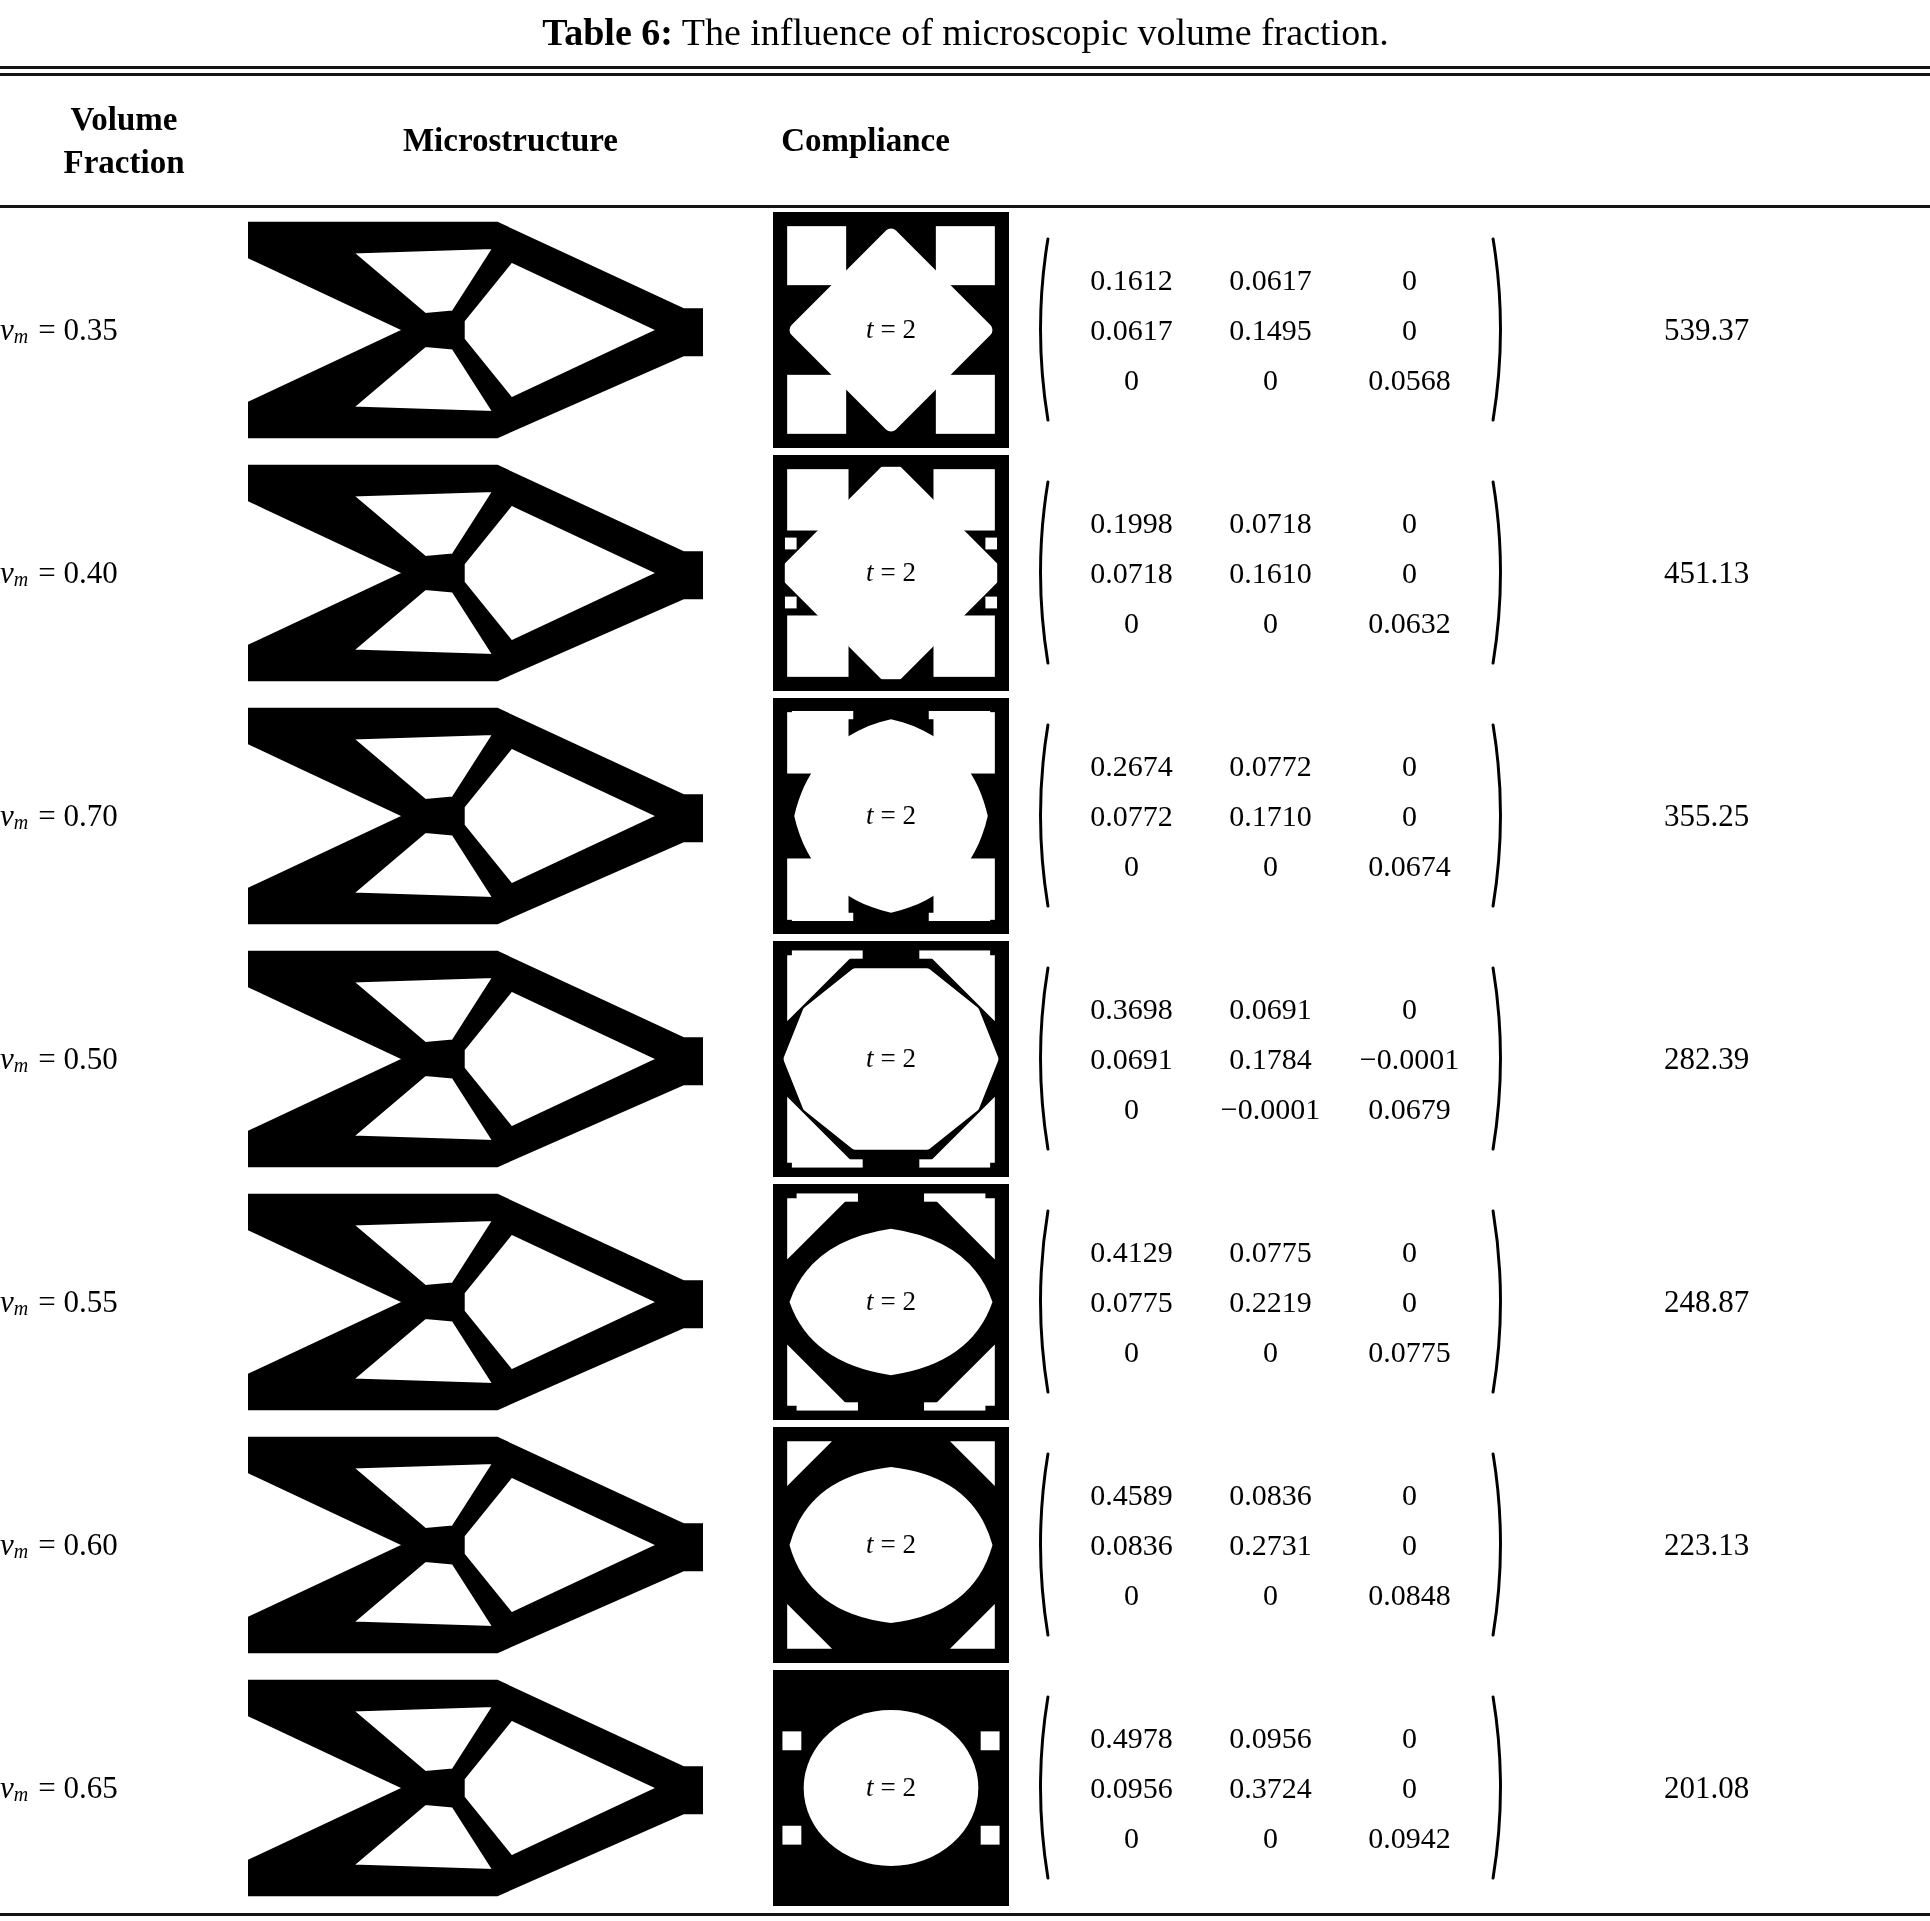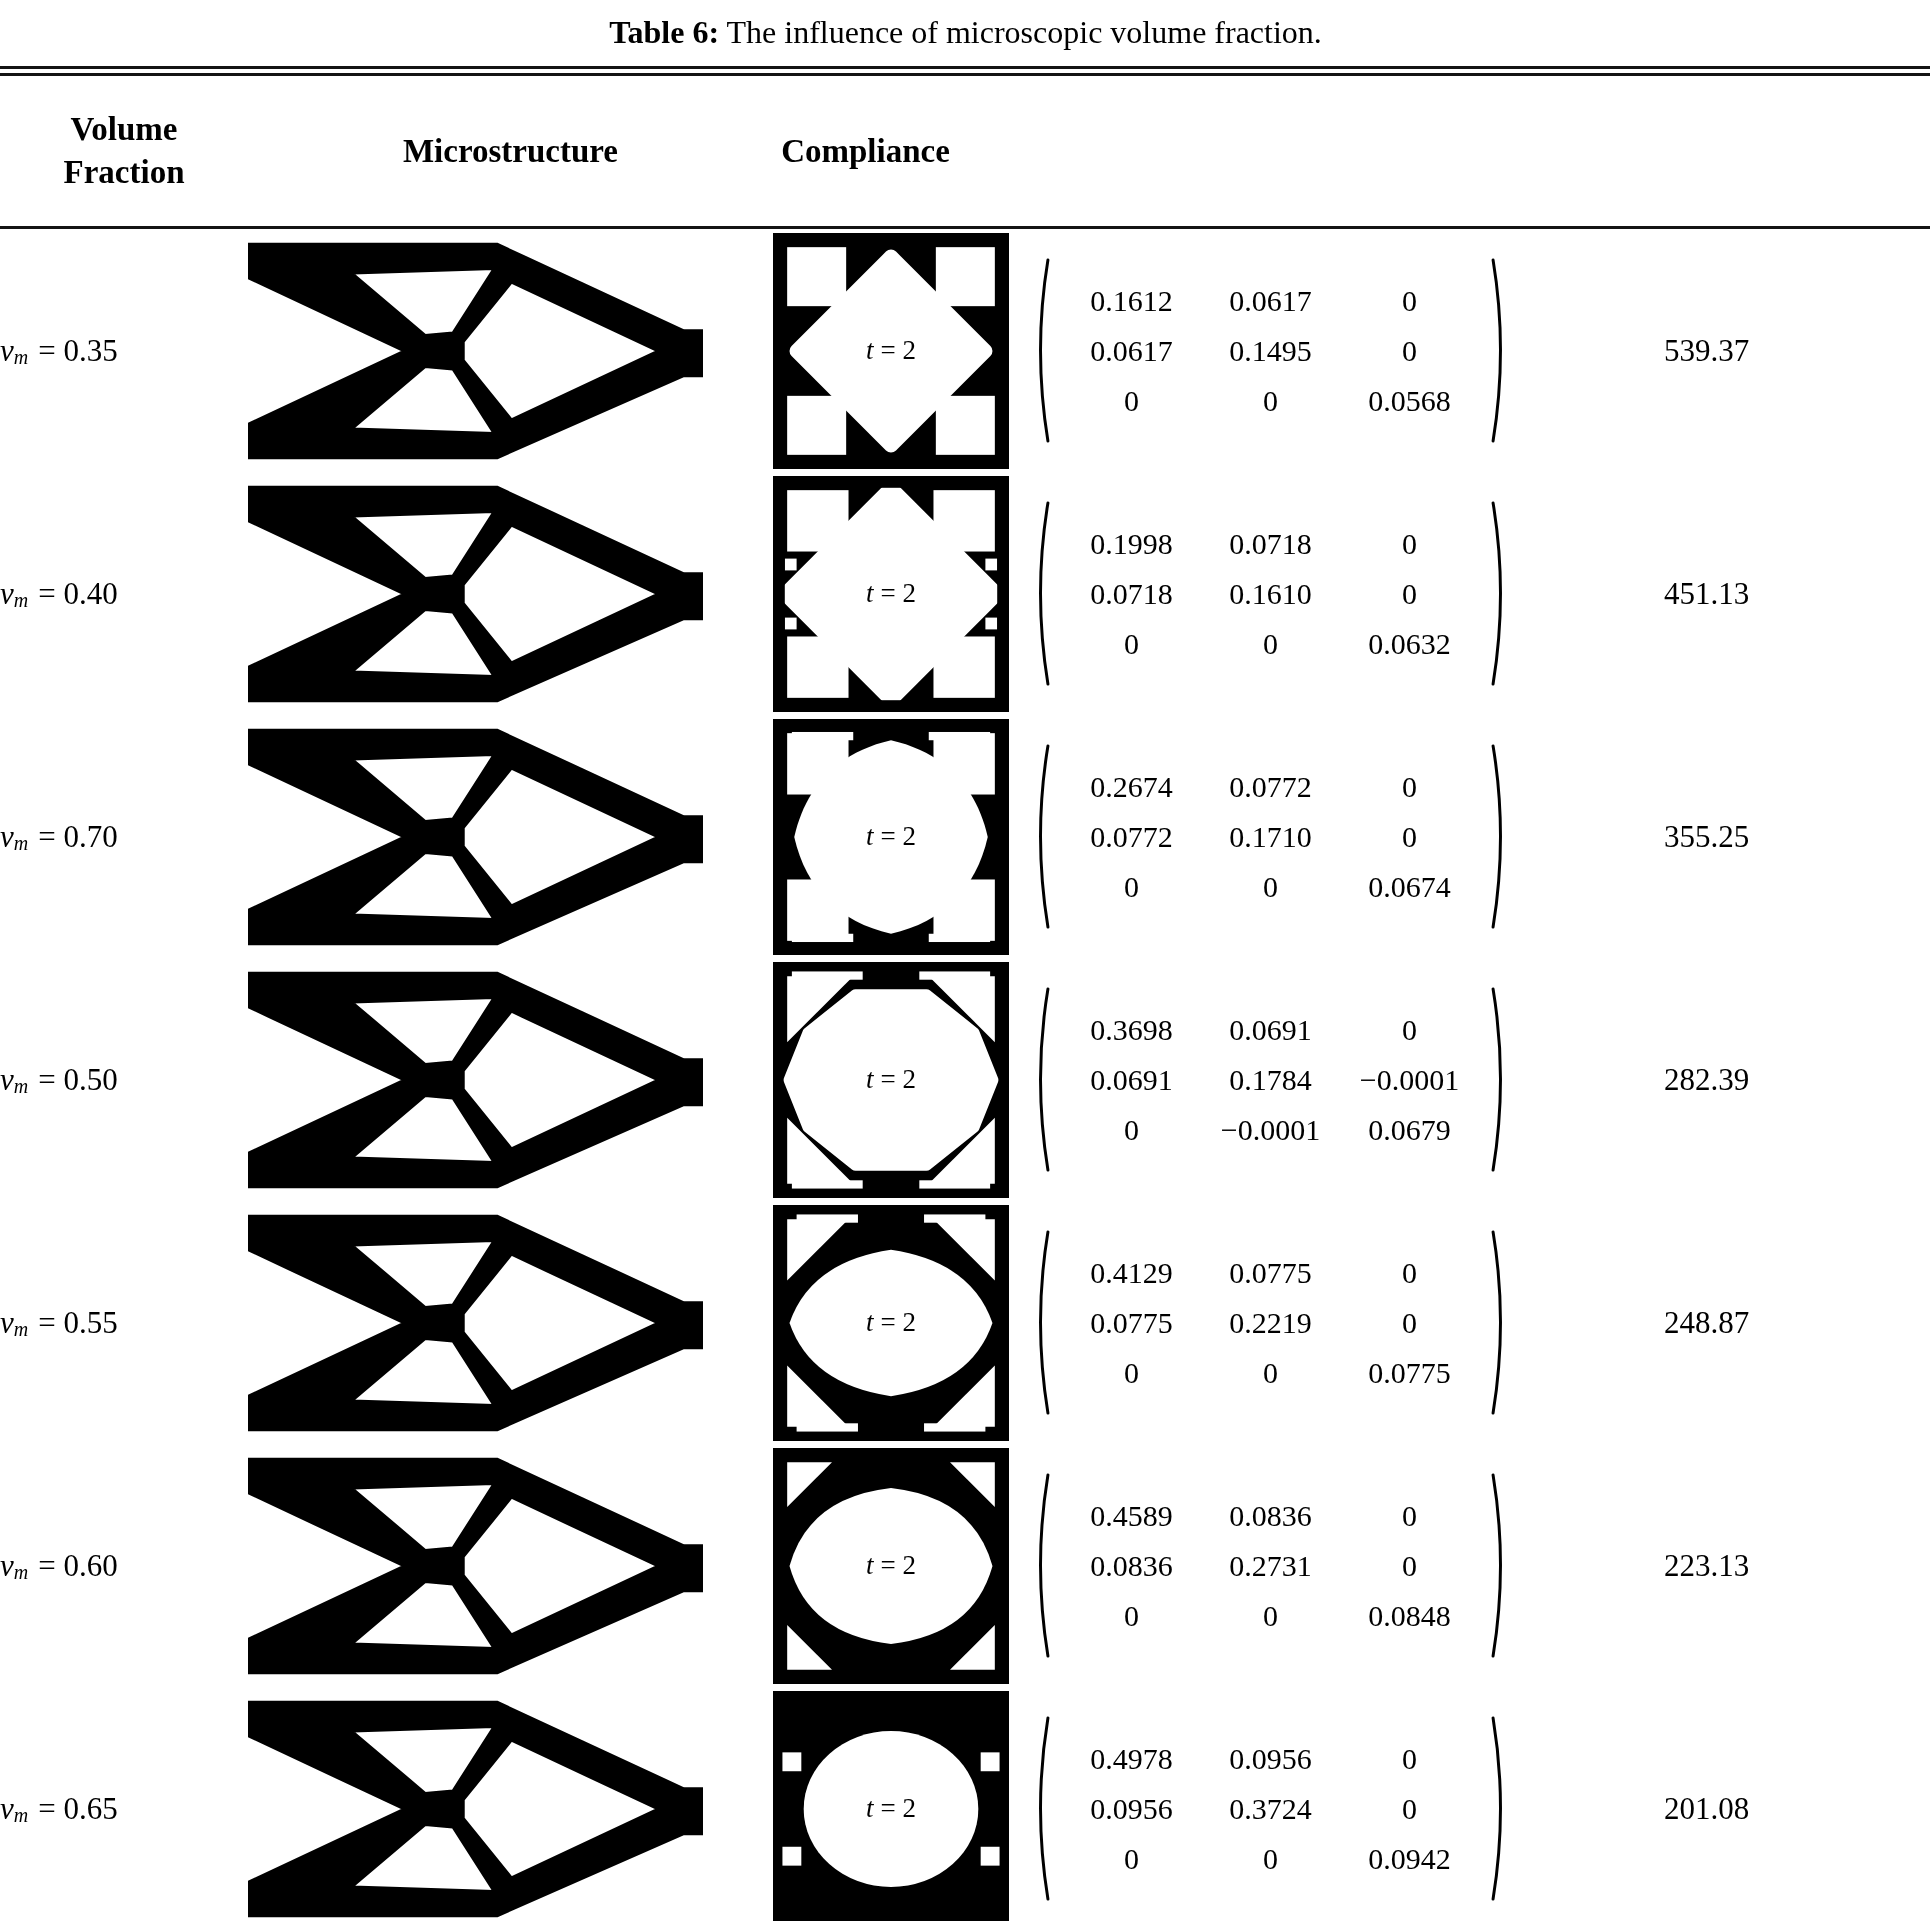--- a/index.html
+++ b/index.html
@@ -1,29 +1,29 @@
 <!DOCTYPE html>
 <html><head>
 <meta charset="utf-8">
 <style>
   html,body{margin:0;padding:0;background:#fff;}
   .page{
     width:1931px;height:1922px;background:#ffffff;color:#000;
     font-family:"Liberation Serif", serif;position:relative;overflow:hidden;
   }
-  .title{ text-align:center;padding-top:12px;font-size:32px;line-height:40px; }
+  .title{ text-align:center;padding-top:12px;font-size:38px;line-height:40px; }
   .title .bold{font-weight:bold;}
   .rule-double{height:4px;border-top:3px solid #141414;border-bottom:3px solid #141414;margin-top:14px;}
   .rule-single{height:3px;background:#141414;}
   .hdr,.row{
     display:grid;
     grid-template-columns:248px 525px 257px 634px 267px;
     align-items:center;
   }
-  .hdr{height:150px;border-radius:26px;}
+  .hdr{height:129px;border-radius:26px;}
   .hdr .hcell{
     text-align:center;font-weight:bold;font-size:33px;line-height:1.3;
   }
   .hdr .hcell.h-volume{padding:0 30px;}
   .hdr .hcell.h-matrix{padding-right:158px;}
   .hdr .hcell.h-comp{padding-right:72px;}
   .row{height:243px;}
   .cell{display:flex;align-items:center;}
   
   .vf{font-size:31px;}

